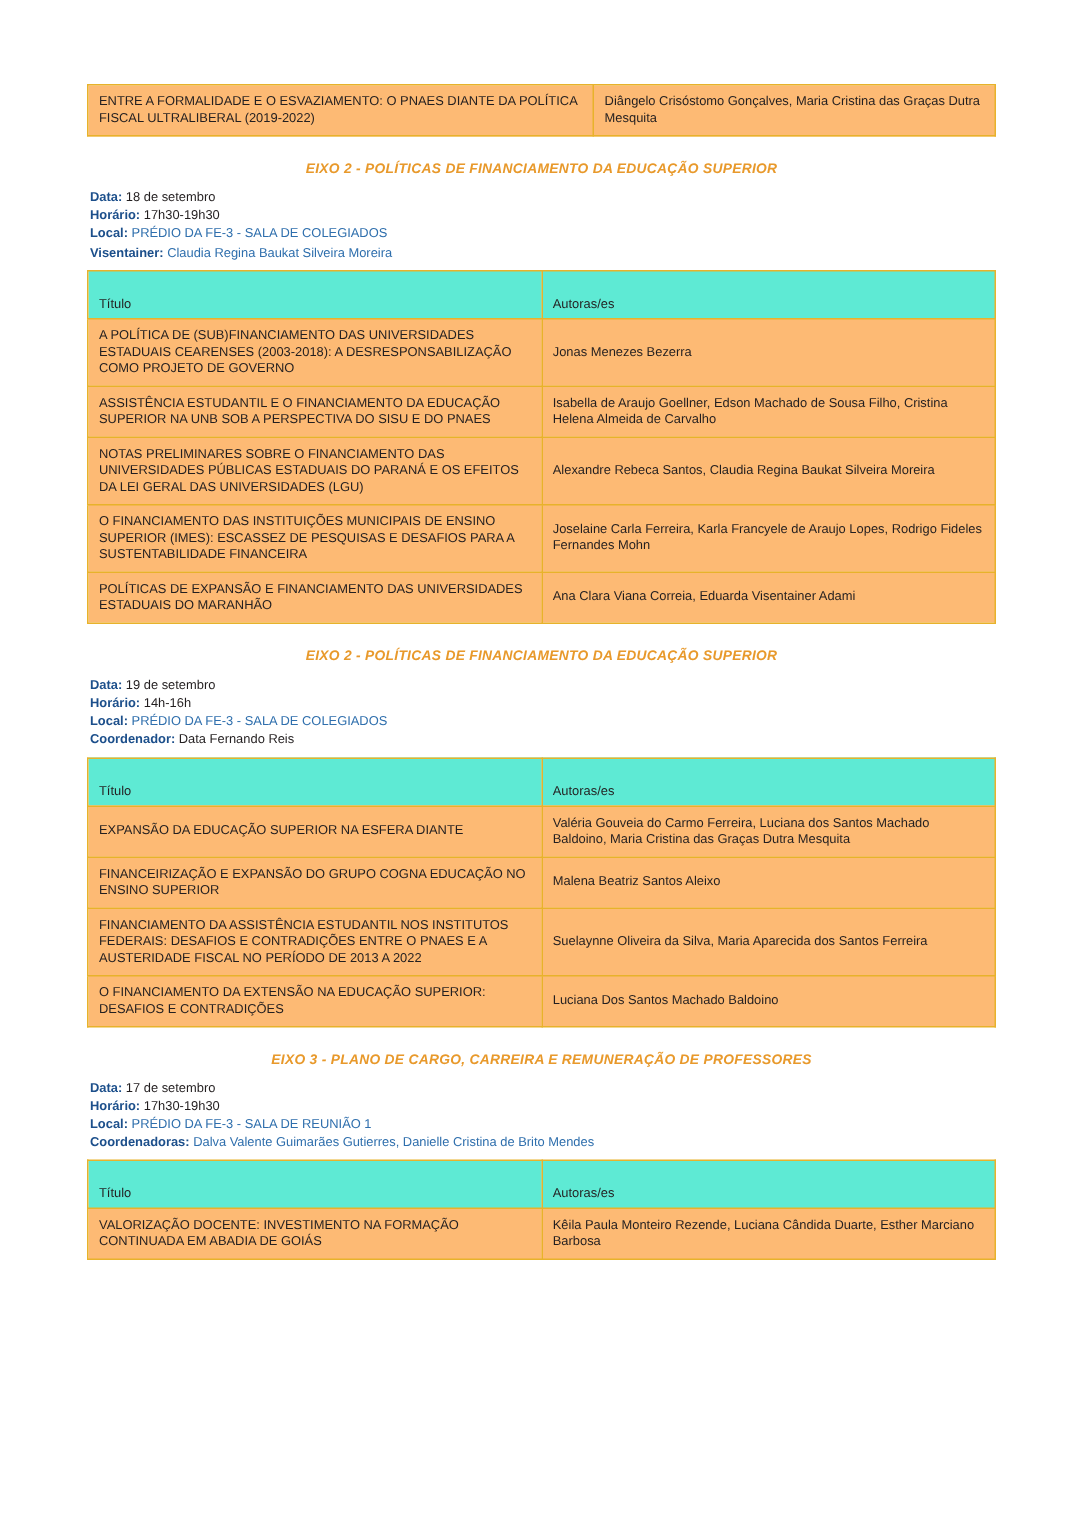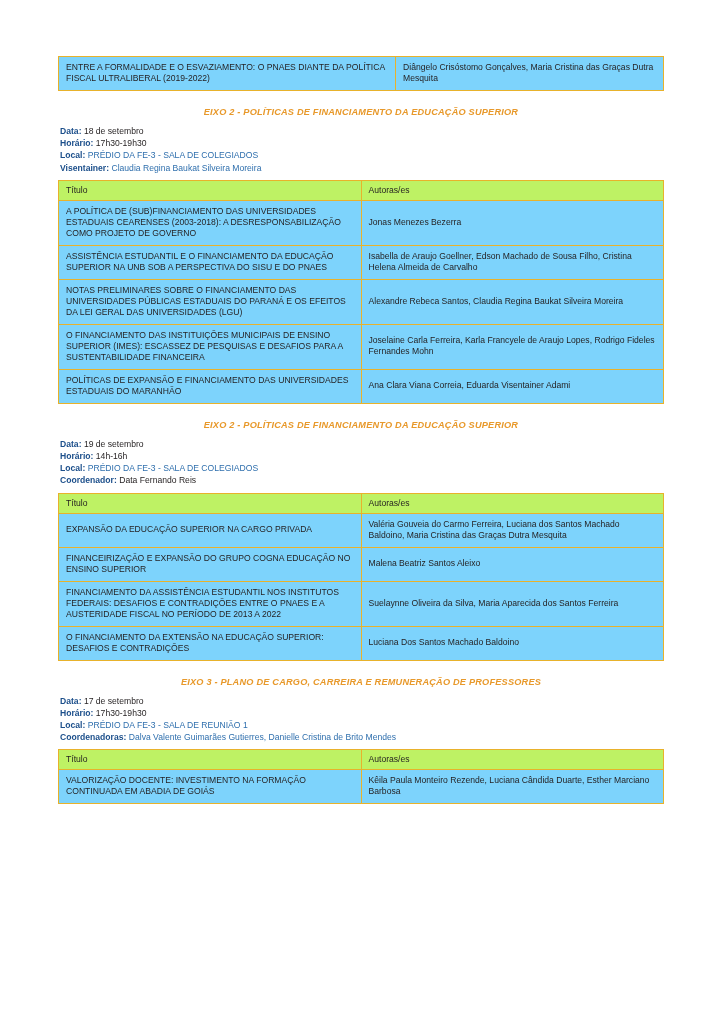--- a/index.html
+++ b/index.html
@@ -31,32 +31,32 @@
   }
   table.doc-table td, table.doc-table th {
     border: 1px solid #e8b22b;
     padding: 5px 7px 6px 7px;
     vertical-align: middle;
     font-size: 8.6px;
     line-height: 1.28;
     text-align: left;
     font-weight: normal;
     color: #231f20;
-    background: #7dd3fc;
+    background: #fdba74;
   }
   table.doc-table td.title-cell {
     width: 56%;
   }
   table.doc-table td.authors-cell {
     width: 44%;
   }
   table.doc-table thead th {
-    background: #bef264;
+    background: #5eead4;
     font-size: 8.6px;
-    padding-top: 4px;
+    padding-top: 16px;
     padding-bottom: 4px;
   }
   .cell-text {
     display: block;
     white-space: pre-line;
   }
 
   
   .axis-heading {
     text-align: center;
@@ -176,21 +176,21 @@
   <table class="doc-table">
     <thead>
       <tr>
         <th class="title-cell">Título</th>
         <th class="authors-cell">Autoras/es</th>
       </tr>
     </thead>
     <tbody>
       <tr>
         <td class="title-cell">
-            <span class="cell-text">EXPANSÃO DA EDUCAÇÃO SUPERIOR NA CARGO PRIVADA</span>
+            <span class="cell-text">EXPANSÃO DA EDUCAÇÃO SUPERIOR NA ESFERA DIANTE</span>
           </td>
         <td class="authors-cell">
             <span class="cell-text">Valéria Gouveia do Carmo Ferreira, Luciana dos Santos Machado Baldoino, Maria Cristina das Graças Dutra Mesquita</span>
           </td>
       </tr>
       <tr>
         <td class="title-cell">
             <span class="cell-text">FINANCEIRIZAÇÃO E EXPANSÃO DO GRUPO COGNA EDUCAÇÃO NO ENSINO SUPERIOR</span>
           </td>
         <td class="authors-cell">

